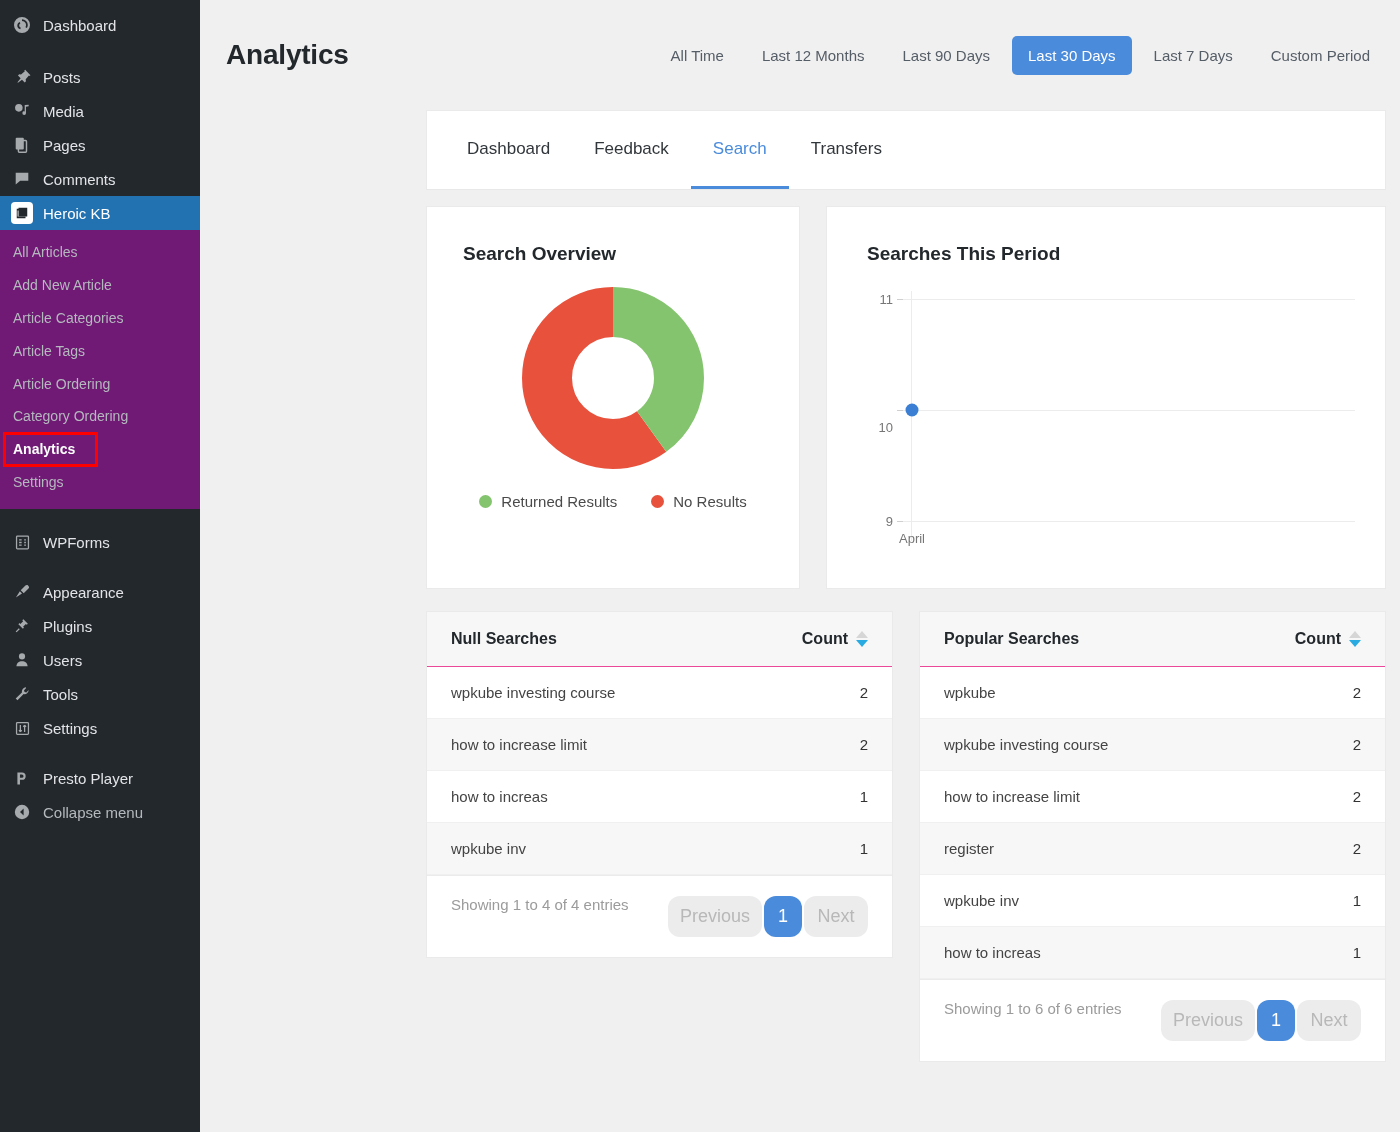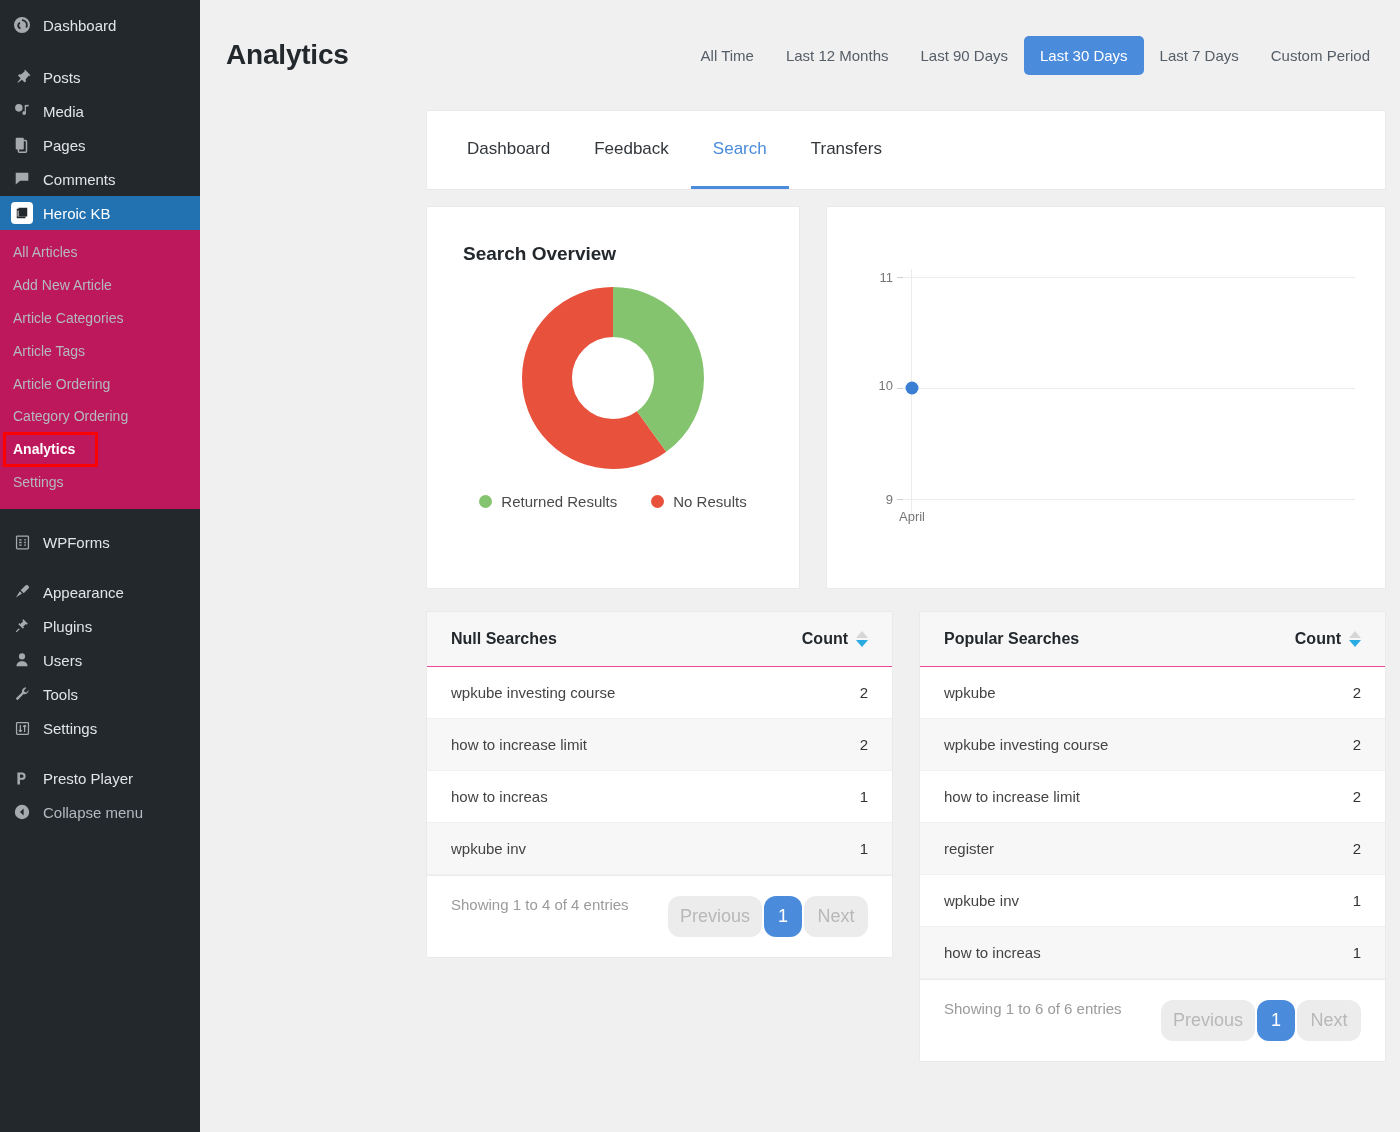--- a/index.html
+++ b/index.html
@@ -36,21 +36,21 @@
   .menu-item.current .mi-icon { color: #fff; }
   .menu-item.current::after {
     content: ""; position: absolute; right: -8px; top: 50%;
     margin-top: -8px; border: 8px solid transparent;
     border-right-color: #f0f0f1;
   }
   .kb-badge {
     width: 22px; height: 22px; background: #fff; border-radius: 4px;
     display: flex; align-items: center; justify-content: center;
   }
-  .submenu { background: #be185d; padding: 6px 0 10px 0; }
+  .submenu { background: #701a75; padding: 6px 0 10px 0; }
   .submenu-item {
     display: block; padding: 7px 0 7px 13px;
     font-size: 14px; color: #b4b9be; cursor: pointer;
     line-height: 1.35;
   }
   .submenu-item.highlighted {
     color: #fff; font-weight: bold;
     outline: 3px solid #ff0000;
     outline-offset: -2px;
     width: 93px; margin-left: 4px; padding-left: 9px;
@@ -62,21 +62,21 @@
   .main { flex: 1; height: 1132px; position: relative; overflow: hidden; }
 
   .topbar {
     display: flex; align-items: center;
     padding: 0 14px 0 26px; height: 110px;
   }
   .page-title {
     font-size: 28px; font-weight: bold; color: #23282d;
     letter-spacing: -0.2px;
   }
-  .period-nav { margin-left: auto; display: flex; align-items: center; }
+  .period-nav { margin-left: auto; display: flex; align-items: center; gap: 6px; }
   .period-btn {
     font-size: 15px; color: #555d66; padding: 11px 16px;
     border-radius: 5px; cursor: pointer; white-space: nowrap;
   }
   .period-btn.active { background: #4a8bdb; color: #fff; }
 
   .tabbar {
     margin: 0 14px 0 226px;
     background: #fff; height: 80px;
     display: flex; align-items: stretch; padding: 0 18px;
@@ -357,23 +357,24 @@
             <span>Returned Results</span>
           </div>
           <div class="legend-item">
             <span class="dot" style="background:#e8513c"></span>
             <span>No Results</span>
           </div>
         </div>
       </div>
 
       <div class="card chart-card">
+        <div class="card-title">Searches This Period</div>
         <div class="chart-area">
           <span class="y-label" style="top:8px">11</span>
-          <span class="y-label" style="top:116px">10</span>
+          <span class="y-label" style="top:136px">10</span>
           <span class="y-label" style="top:230px">9</span>
 
           <div class="tick" style="top:8px"></div>
           <div class="tick" style="top:119px"></div>
           <div class="tick" style="top:230px"></div>
 
           <div class="gridline" style="top:8px"></div>
           <div class="gridline" style="top:119px"></div>
           <div class="gridline" style="top:230px"></div>
 

